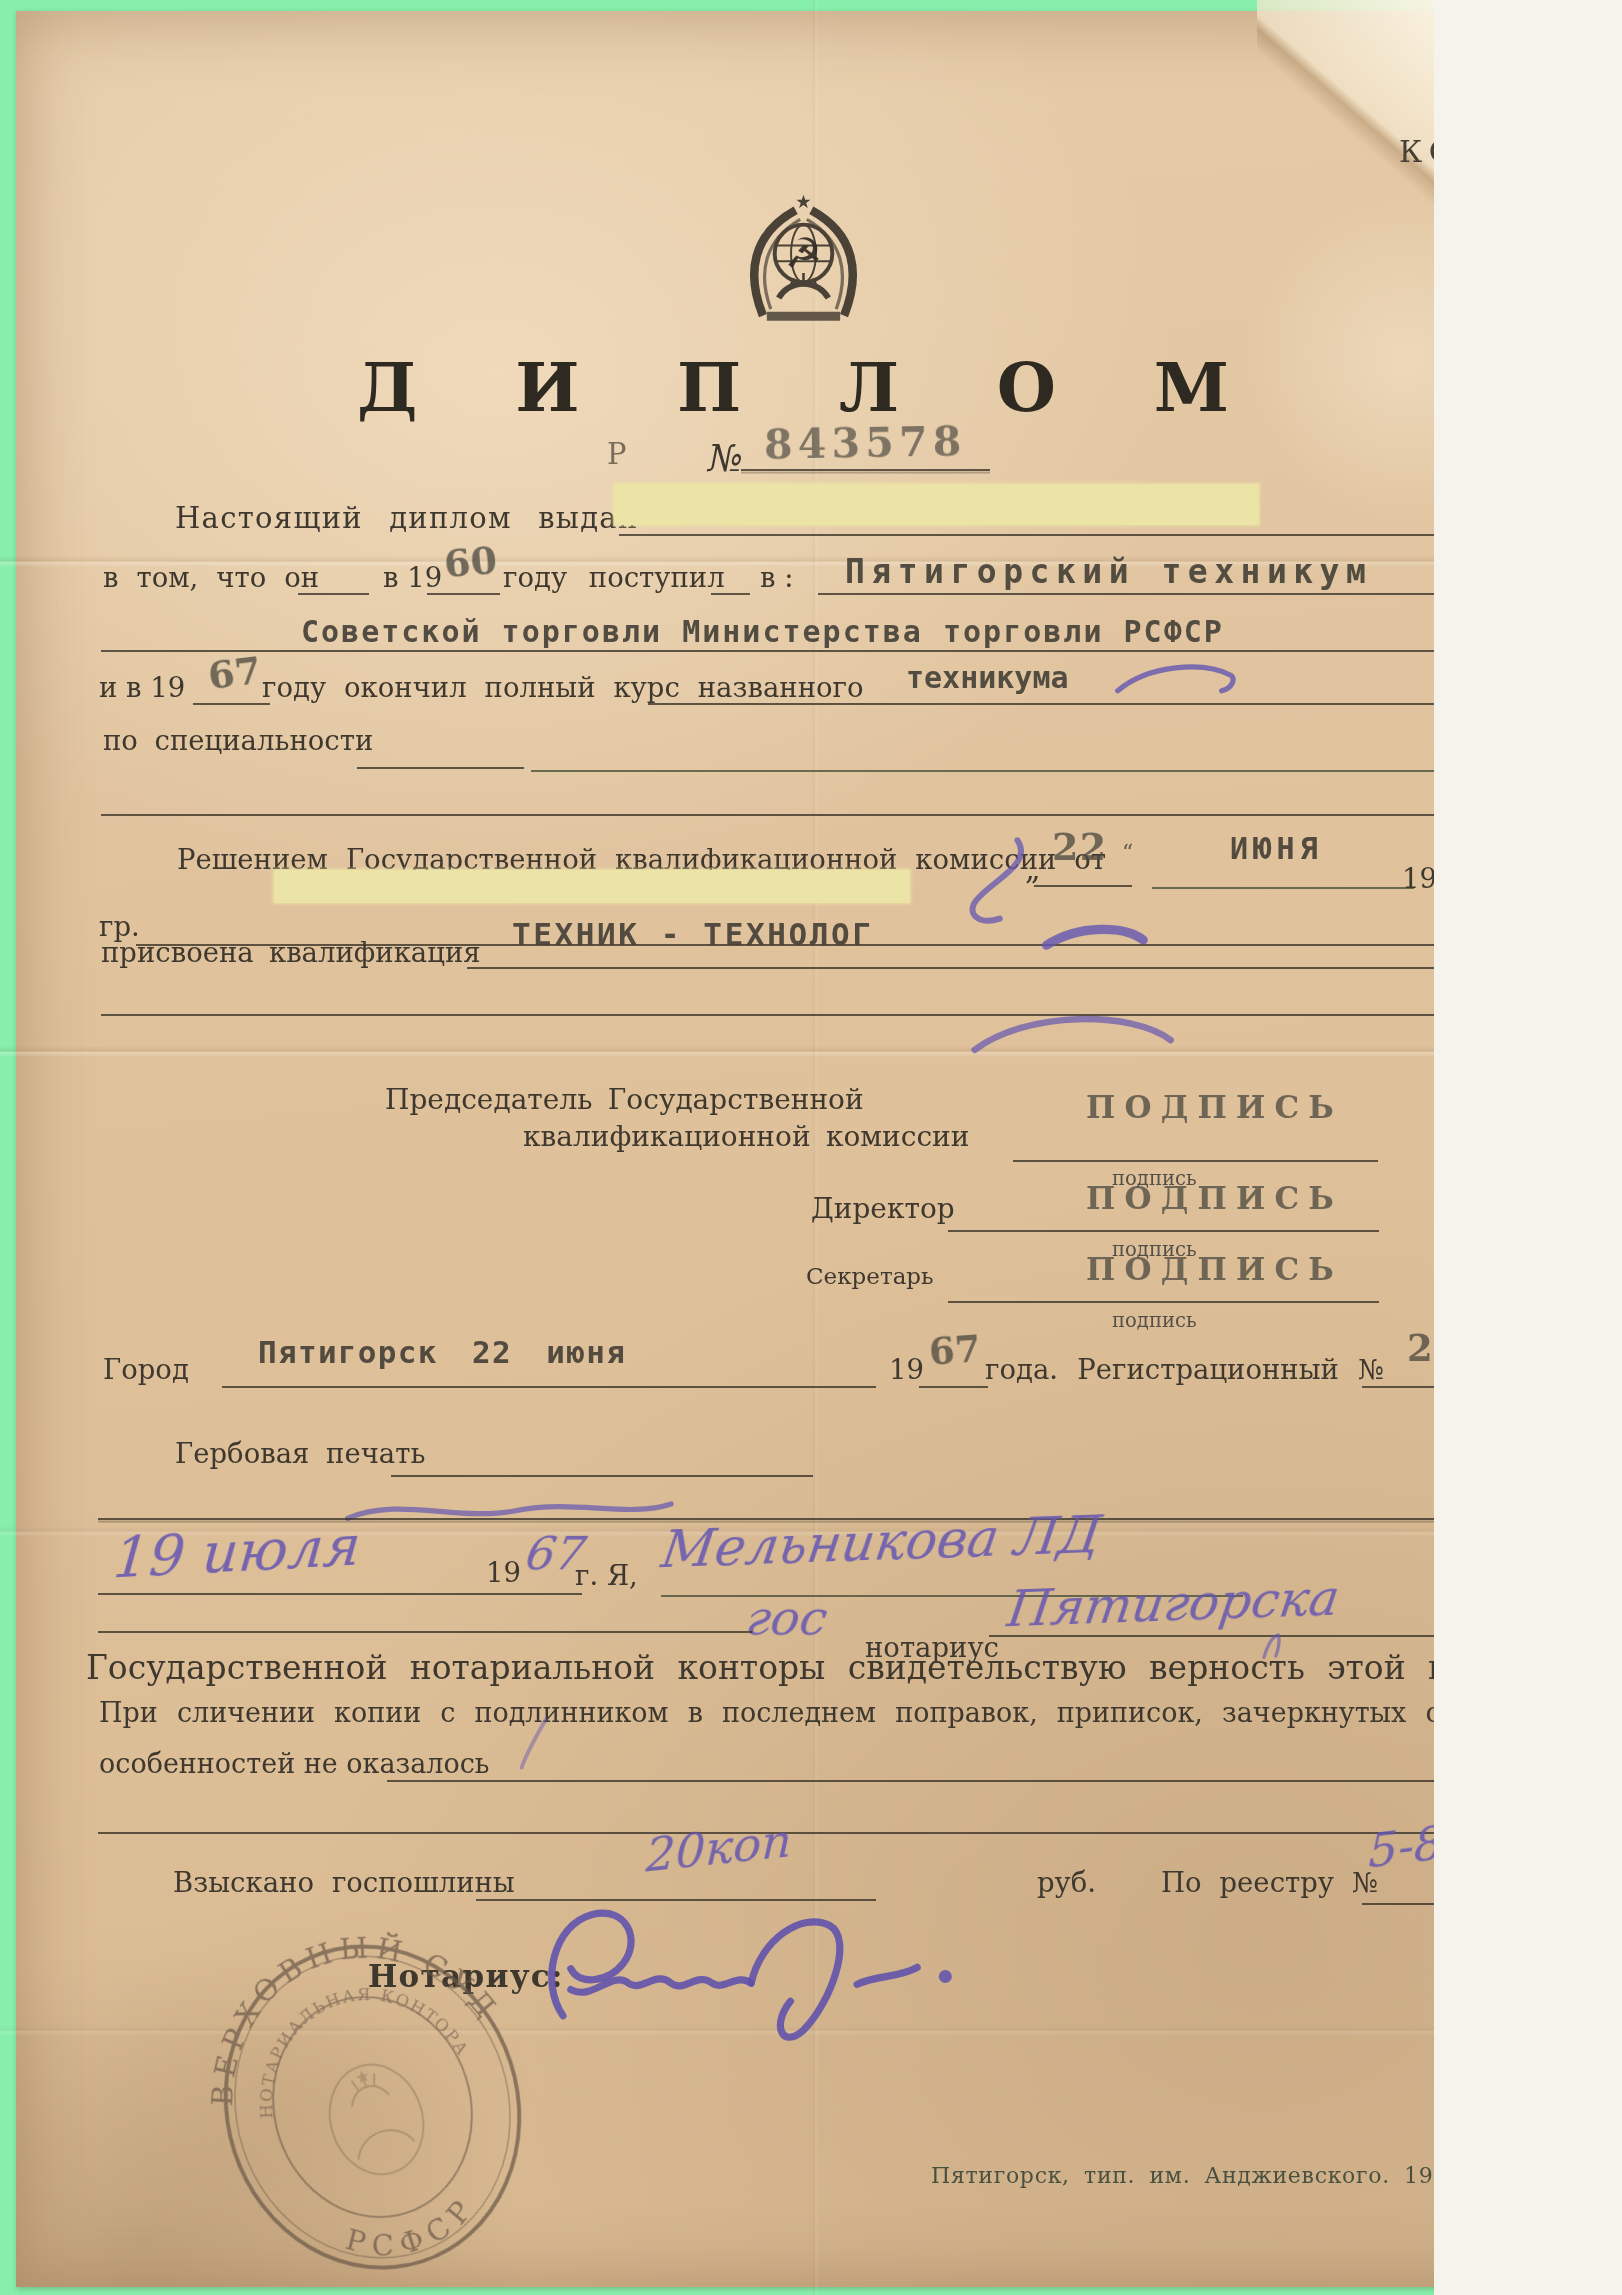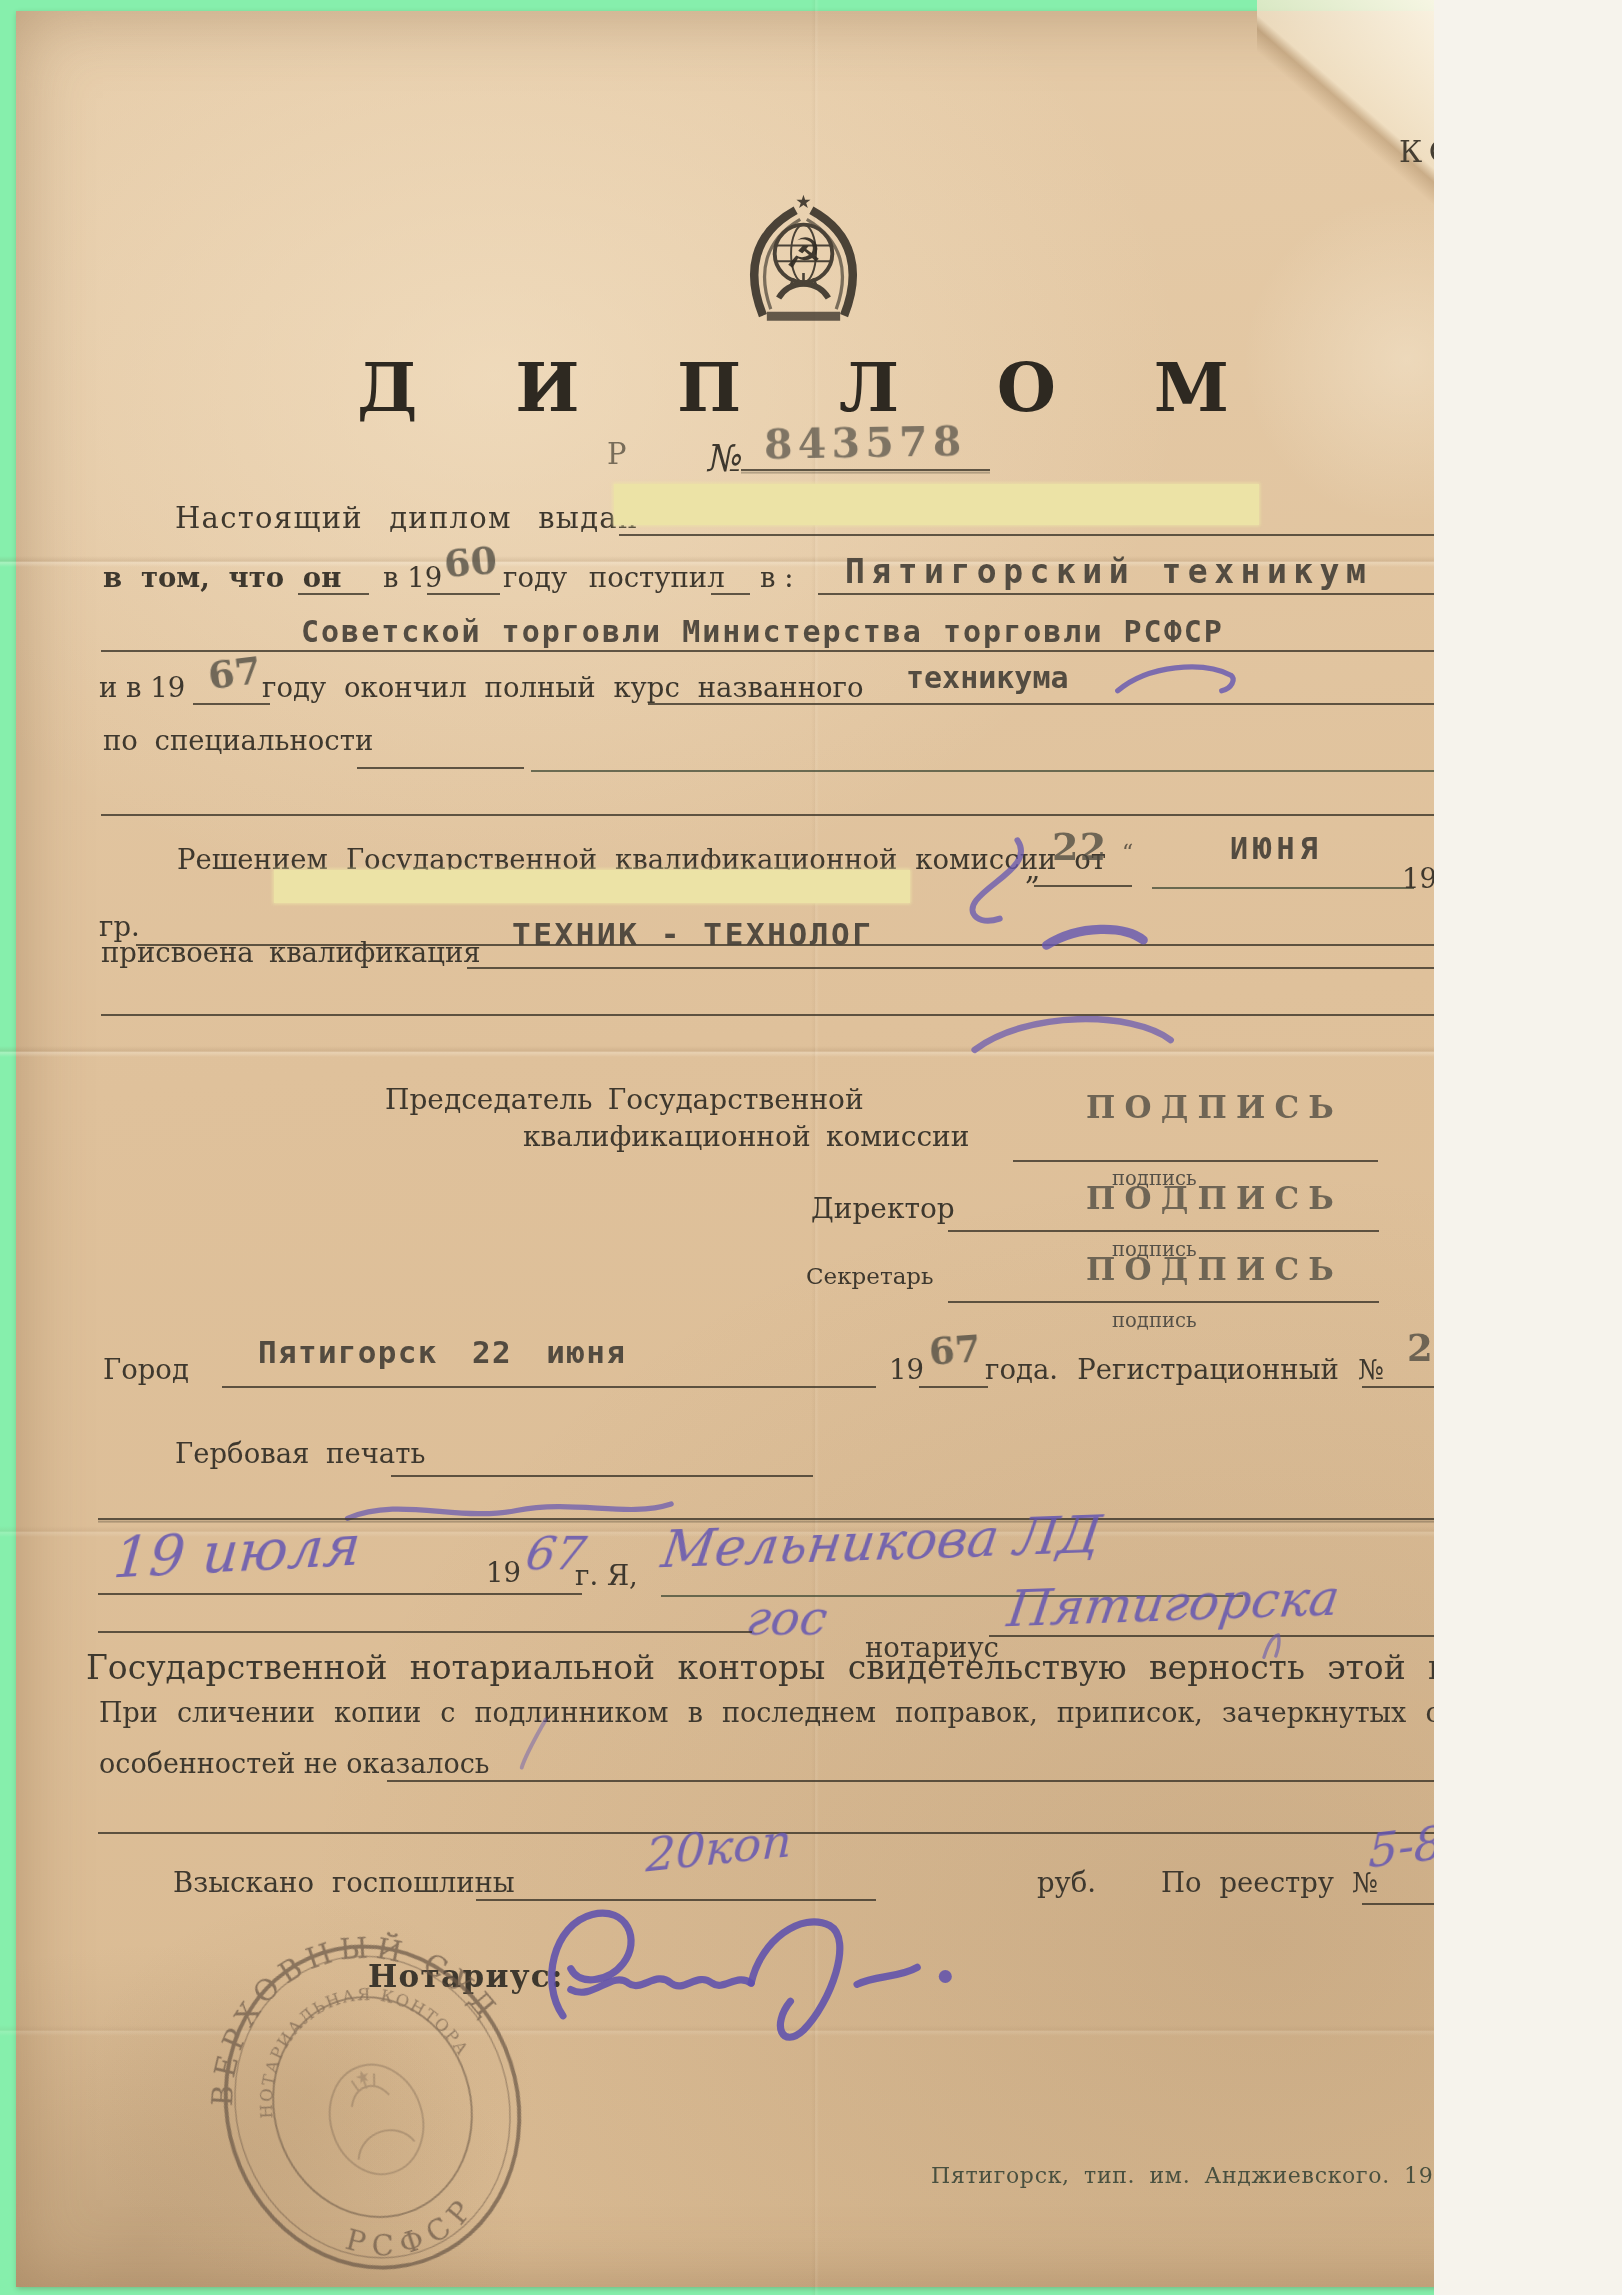--- a/index.html
+++ b/index.html
@@ -32,21 +32,21 @@
   #emblem{left:738px;top:188px;}
   #title{left:0;top:347px;width:1623px;text-align:center;font-size:68px;font-weight:bold;letter-spacing:37px;color:#2e2921;filter:blur(0.3px);white-space:nowrap;}
   #series-letter{left:607px;top:437px;font-size:29px;color:rgba(70,62,50,.7);}
   #number-sign{left:708px;top:437px;font-size:37px;font-style:italic;}
   #serial-number{left:764px;top:419px;font-size:41px;letter-spacing:5.2px;transform:rotate(-1deg);color:rgba(72,68,60,.66);}
   #u-serial{left:741px;top:469px;width:249px;border-top-width:2.6px;}
   
   #issued-label{left:175px;top:501px;font-size:29px;letter-spacing:1.3px;word-spacing:15.7px;}
   #redaction-a{left:614px;top:484px;width:645px;height:41px;}
   #u-a{left:619px;top:534px;width:898px;}
-  #r2-pre{left:103px;top:561px;word-spacing:9.2px;font-weight:bold;}
+  #r2-pre{left:103px;top:561px;word-spacing:9.2px;}
   #u-b1{left:298px;top:593px;width:71px;}
   #r2-in19{left:383px;top:561px;}
   #st-year60{left:444px;top:539px;font-size:38px;transform:rotate(-5deg);}
   #u-b2{left:427px;top:593px;width:73px;}
   #r2-post{left:503px;top:561px;word-spacing:13px;}
   #u-b3{left:711px;top:593px;width:39px;}
   #r2-v{left:760px;top:561px;}
   #typed-inst1{left:845px;top:552px;font-size:33px;letter-spacing:6.5px;}
   #u-b4{left:818px;top:593px;width:699px;}
   #typed-inst2{left:301px;top:614px;letter-spacing:2px;}

